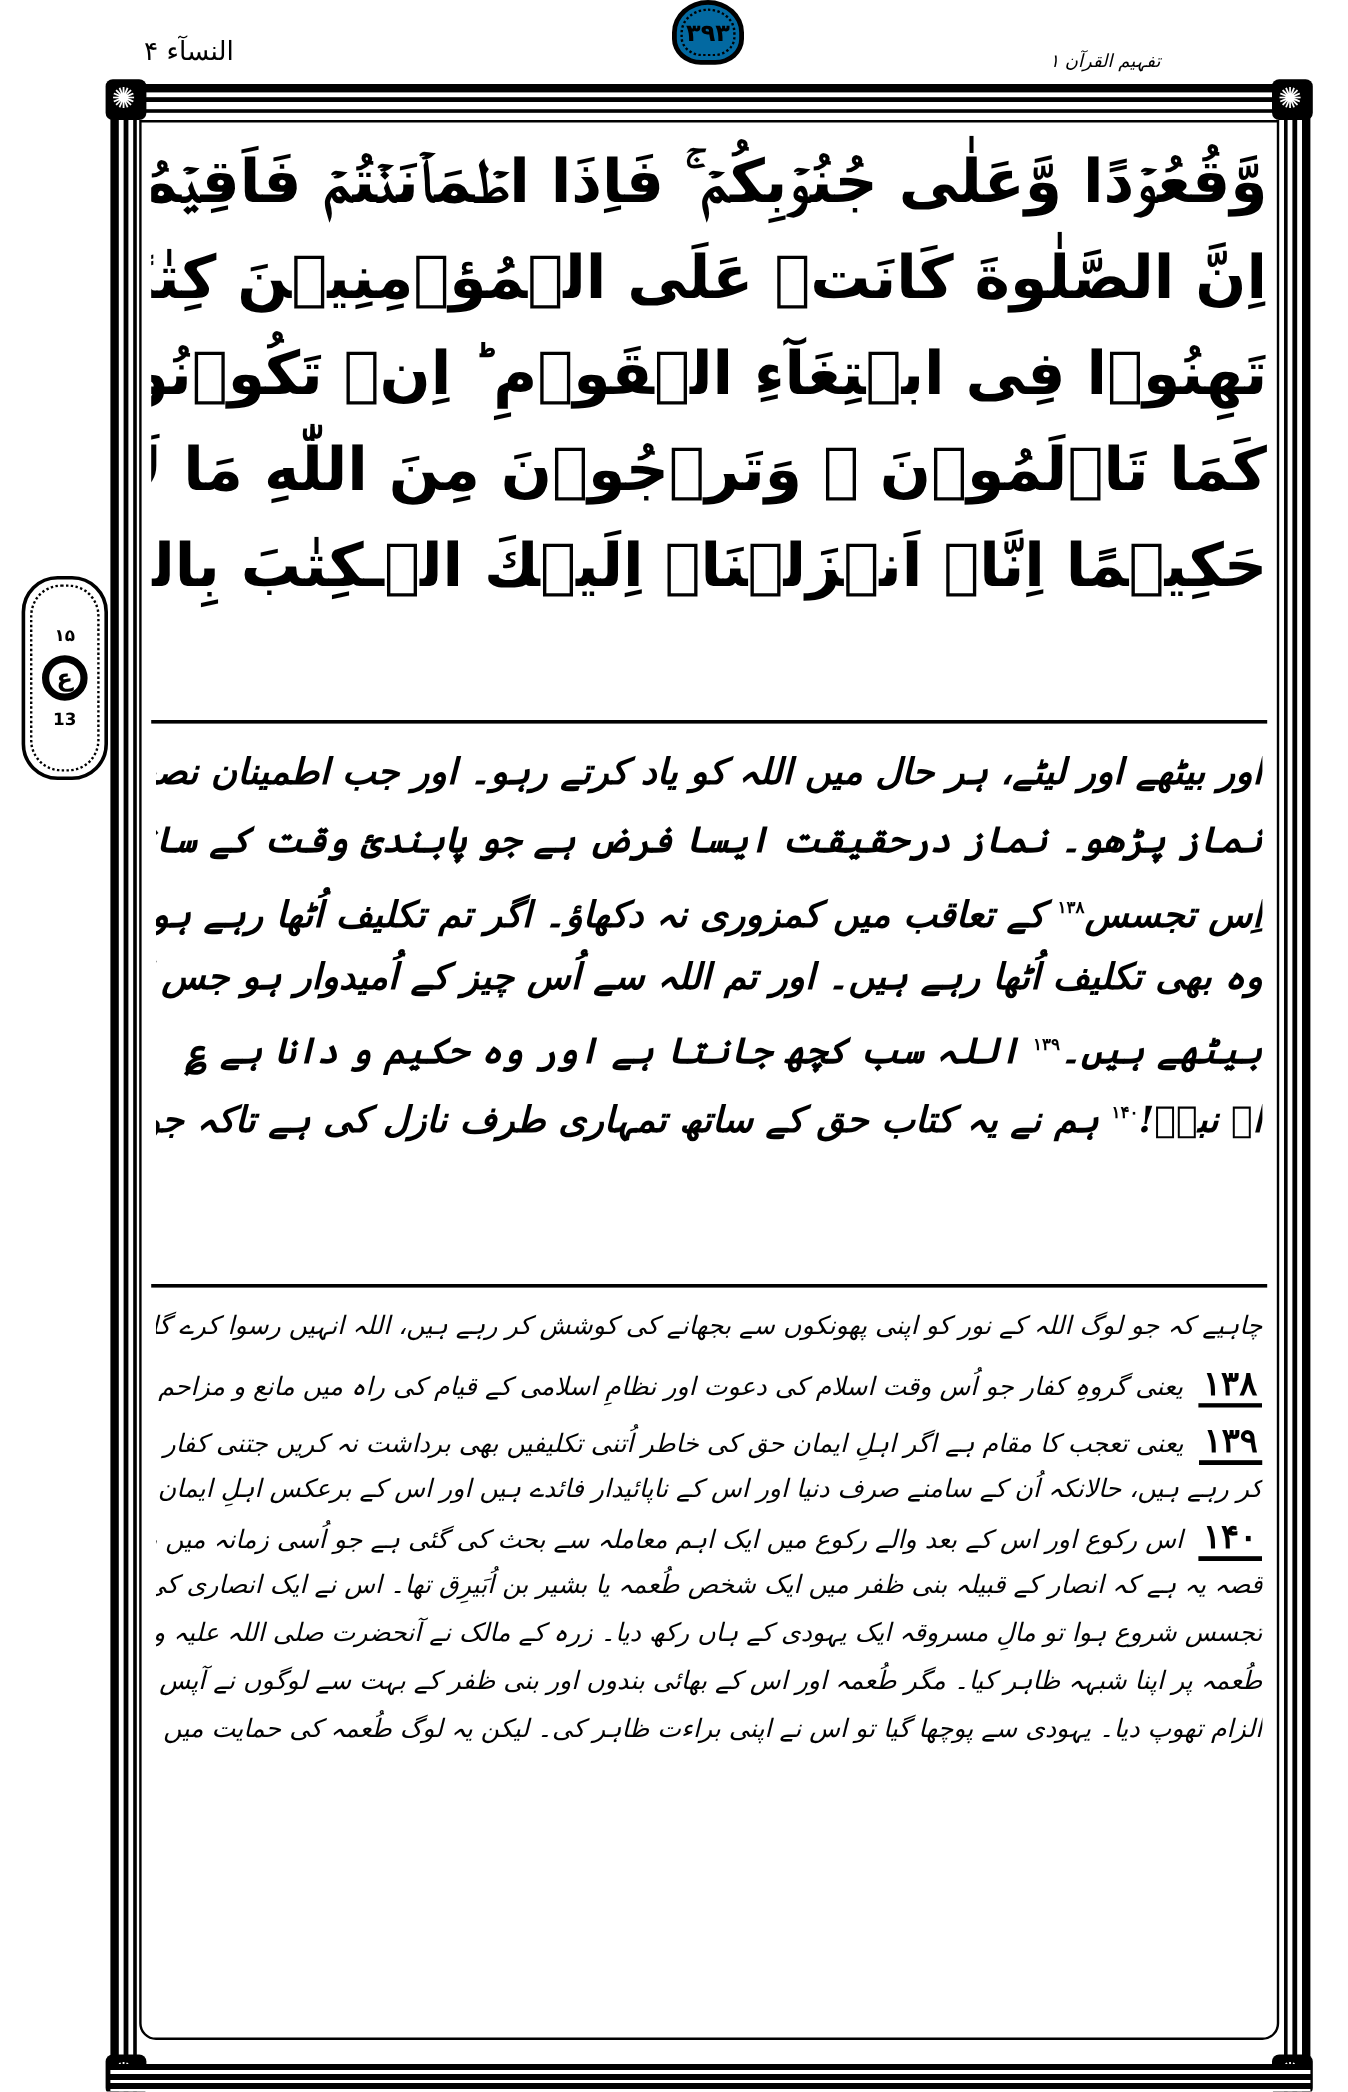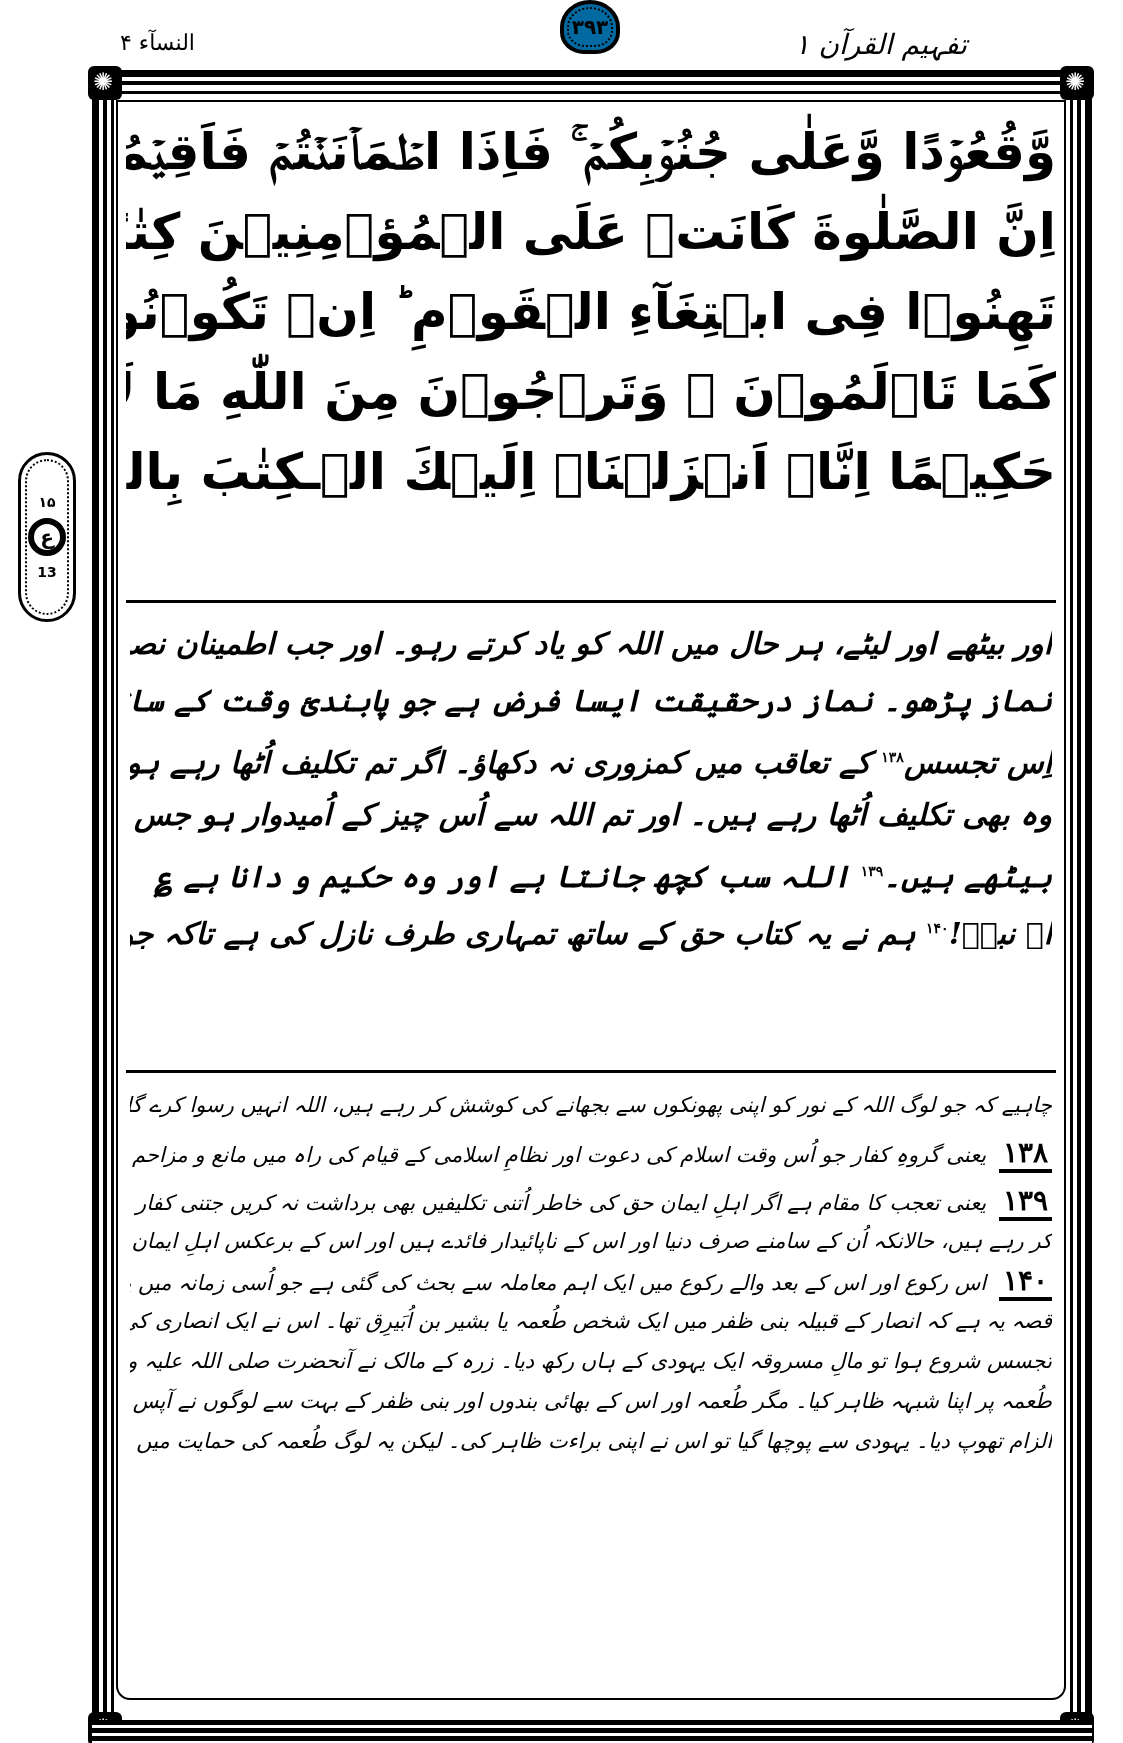--- a/index.html
+++ b/index.html
@@ -26,22 +26,22 @@
       position: absolute;
       left: 120px;
       top: 12px;
       font-size: 22px;
       font-family: "DejaVu Serif", serif;
       direction: rtl;
     }
     .header-right {
       position: absolute;
       right: 10px;
-      top: 10px;
-      font-size: 28px;
+      top: 24px;
+      font-size: 15px;
       font-family: "DejaVu Serif", serif;
       font-style: italic;
       direction: rtl;
     }
     .page-number-badge {
       position: absolute;
       left: 560px;
       top: -18px;
       width: 60px;
       height: 54px;
@@ -214,22 +214,22 @@
       font-style: normal;
       border-bottom: 4px solid #000;
       padding: 0 4px;
       margin-left: 6px;
     }
 
     
     .ruku-ornament {
       position: absolute;
       left: 18px;
-      top: 452px;
-      width: 58px;
+      top: 480px;
+      width: 72px;
       height: 170px;
       display: flex;
       flex-direction: column;
       align-items: center;
       justify-content: center;
       border: 3px solid #000;
       border-radius: 30px;
       box-sizing: border-box;
       background: #fff;
     }

